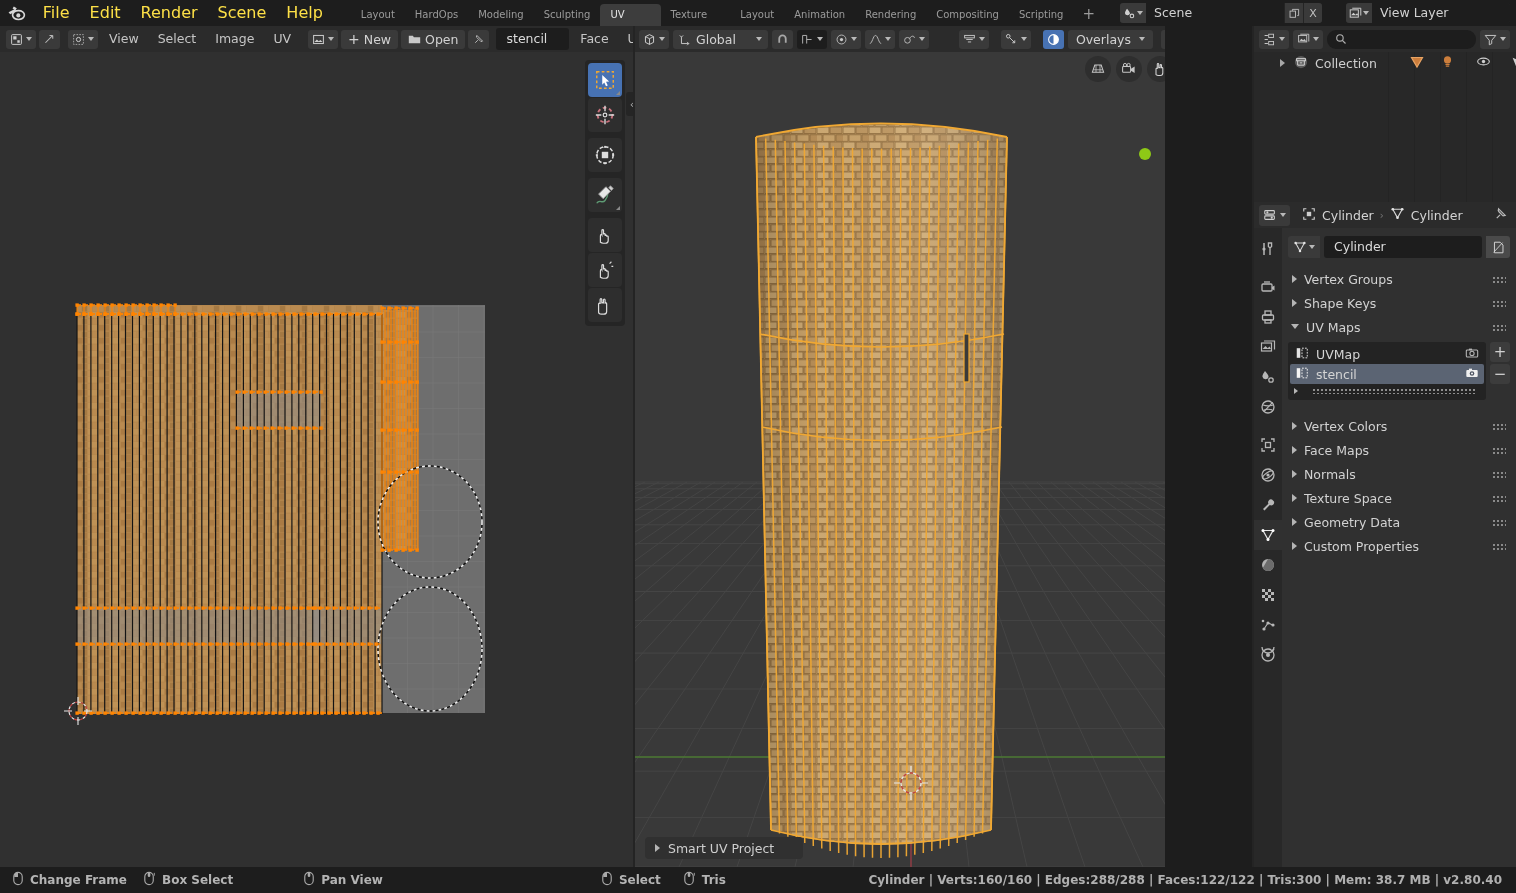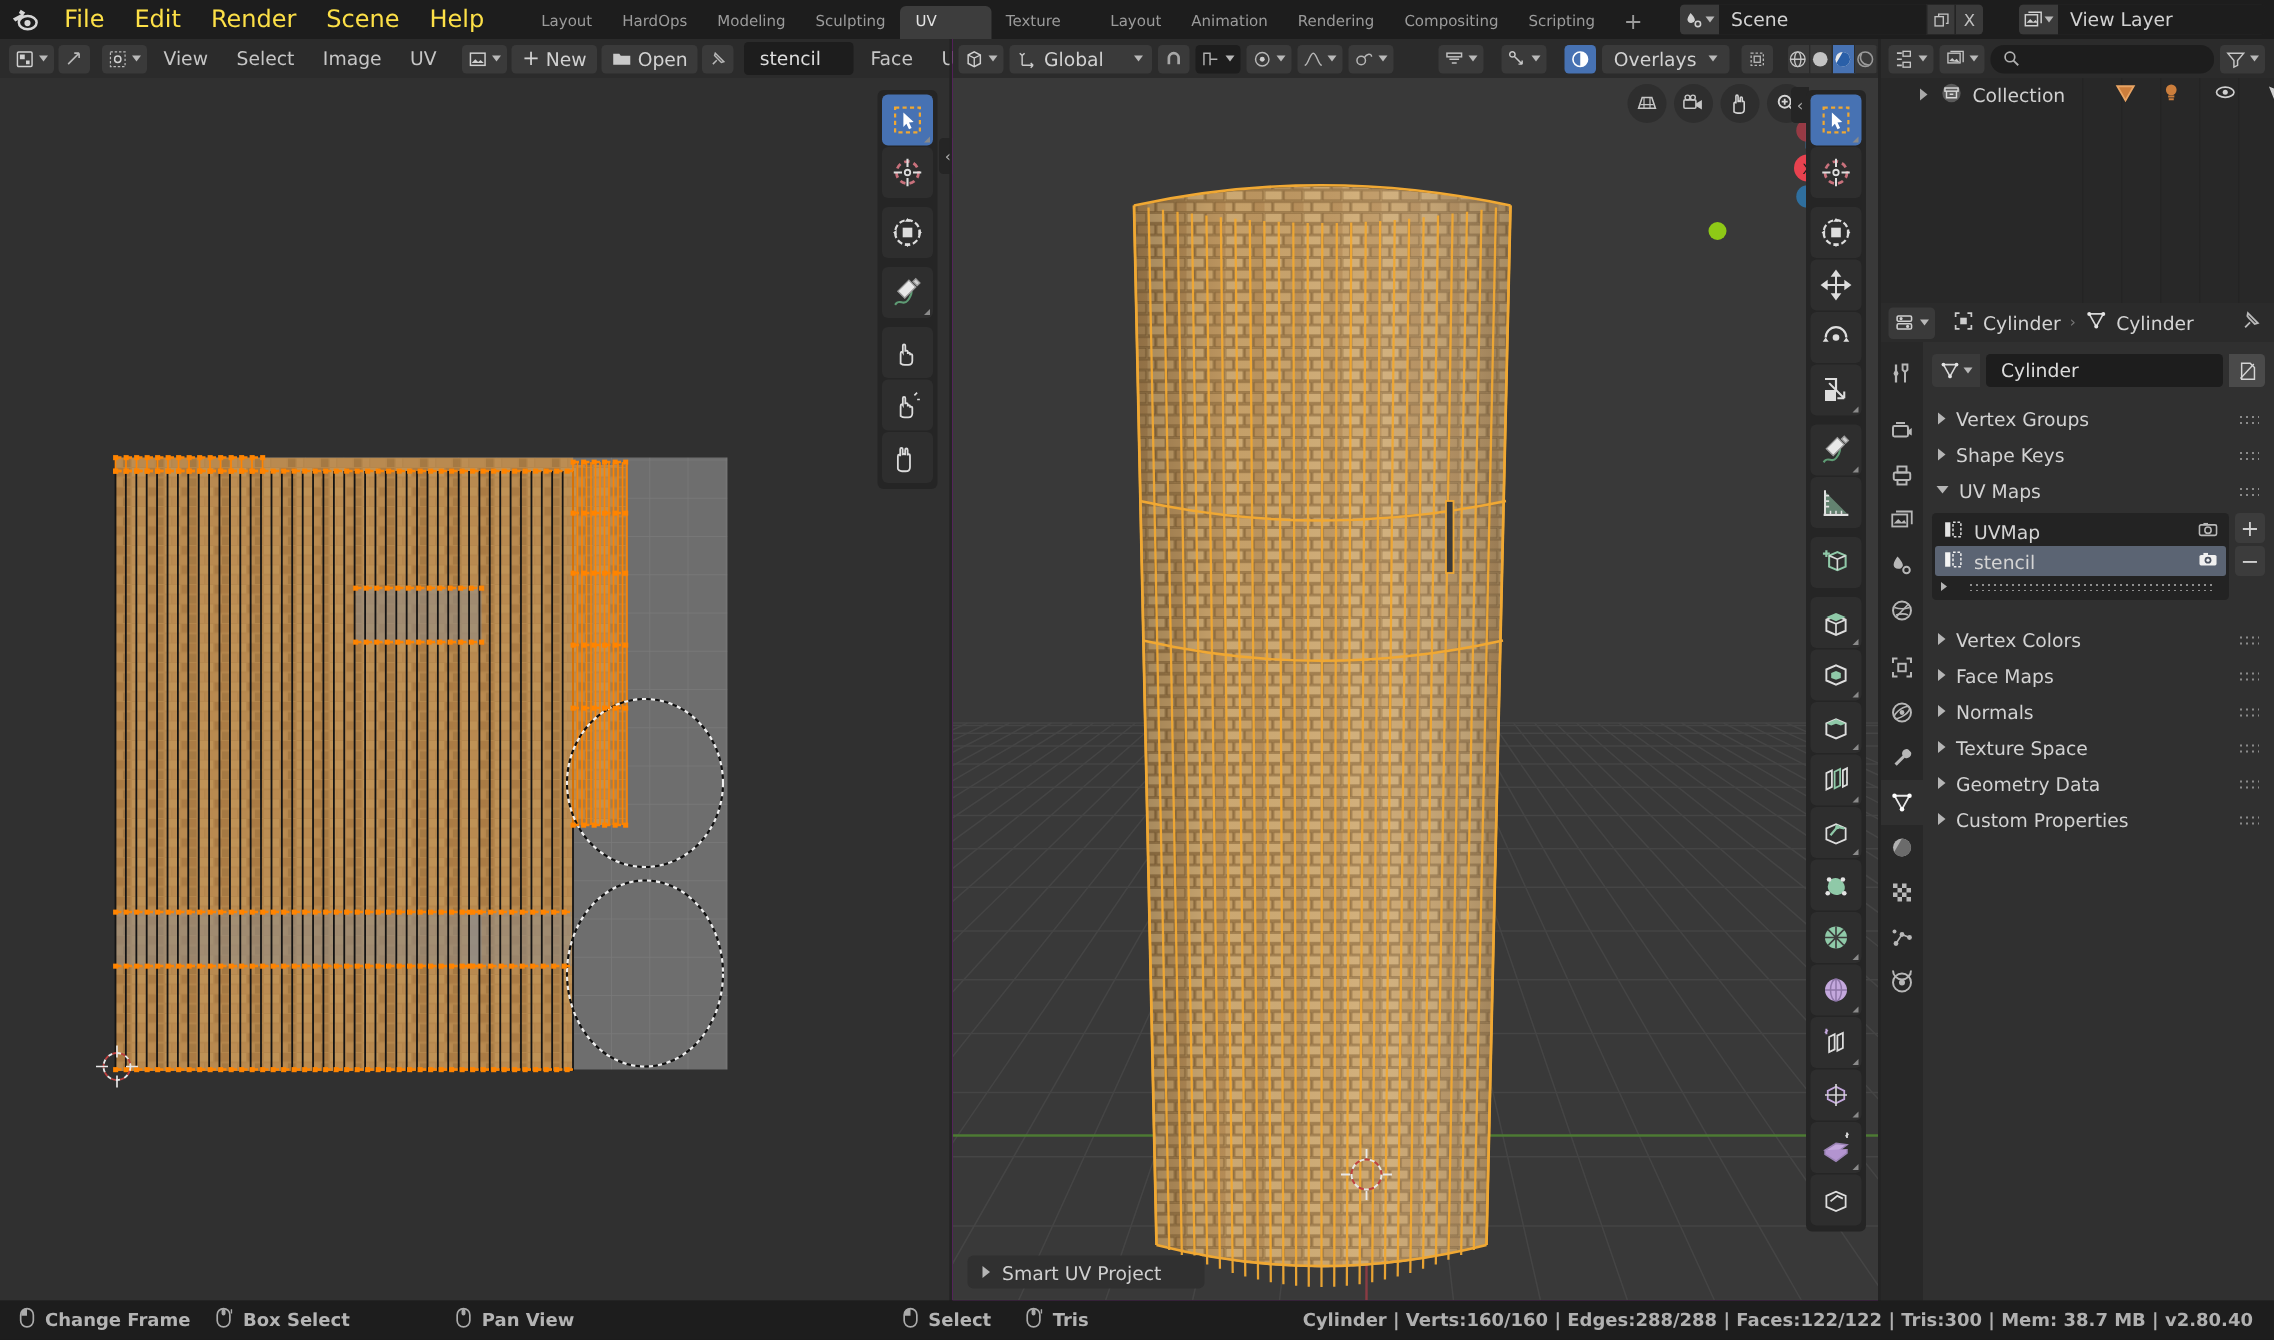--- a/index.html
+++ b/index.html
@@ -35,21 +35,21 @@
   .txt-btn { height:19px; background:#3a3a3a; border-radius:3px; display:flex;align-items:center; padding:0 7px; gap:4px; font-size:12.5px; color:#d2d2d2;}
   #uv-canvas { position:absolute; left:0; top:26px; width:633px; height:815px; background:#303030; overflow:hidden; }
   #uv-toolbar { position:absolute; left:585px; top:34px; width:40px; background:#252525; border-radius:4px; padding:3px; display:flex; flex-direction:column; gap:0px;}
   .tb-btn { width:34px; height:34px; border-radius:4px; background:#2e2e2e; display:flex;align-items:center;justify-content:center; margin-bottom:1px; position:relative;}
   .tb-btn.sel { background:#4772b3; }
   .tb-gap { height:5px; }
   .tb-corner { position:absolute; right:2px; bottom:2px; width:0;height:0;border-left:4px solid transparent;border-bottom:4px solid #8a8a8a; }
   #uv-collapse { position:absolute; left:626px; top:66px; width:12px; height:24px; background:#252525; border-radius:3px 0 0 3px; display:flex;align-items:center;justify-content:center; color:#aaa; font-size:11px;}
 
   
-  #vp { position:absolute; left:635px; top:0; width:617px; height:841px; background:#a21caf; overflow:hidden; }
+  #vp { position:absolute; left:635px; top:0; width:530px; height:841px; background:#f97316; overflow:hidden; }
   #vp-header { position:absolute; left:0; top:0; width:617px; height:26px; background:#2b2b2b; display:flex; align-items:center; padding-left:4px; gap:4px; }
   #vp-canvas { position:absolute; left:0; top:26px; width:617px; height:815px; overflow:hidden; background:#393939; }
   #vp-text { position:absolute; left:14px; top:4px; font-size:12.5px; color:#d8d8d8; line-height:20px; text-shadow:0 1px 1px #222; }
   #vp-nav { position:absolute; right:48px; top:4px; display:flex; gap:5px; align-items:flex-start;}
   .nav-circ { width:26px;height:26px;border-radius:50%;background:#2e2e2e;display:flex;align-items:center;justify-content:center;}
   #vp-gizmo { position:absolute; right:4px; top:4px; width:86px; height:86px; }
   #vp-toolbar { position:absolute; right:8px; top:8px; width:40px; background:#252525; border-radius:4px; padding:3px; display:flex; flex-direction:column;}
   #vp-collapse { position:absolute; right:46px; top:6px; width:12px; height:24px; background:#252525; border-radius:3px 0 0 3px; display:flex;align-items:center;justify-content:center; color:#aaa;font-size:11px;}
   #op-panel { position:absolute; left:10px; bottom:8px; width:158px; height:22px; background:#303030; border-radius:4px; display:flex; align-items:center; gap:8px; padding-left:10px; font-size:12.5px; color:#cfcfcf;}
 

